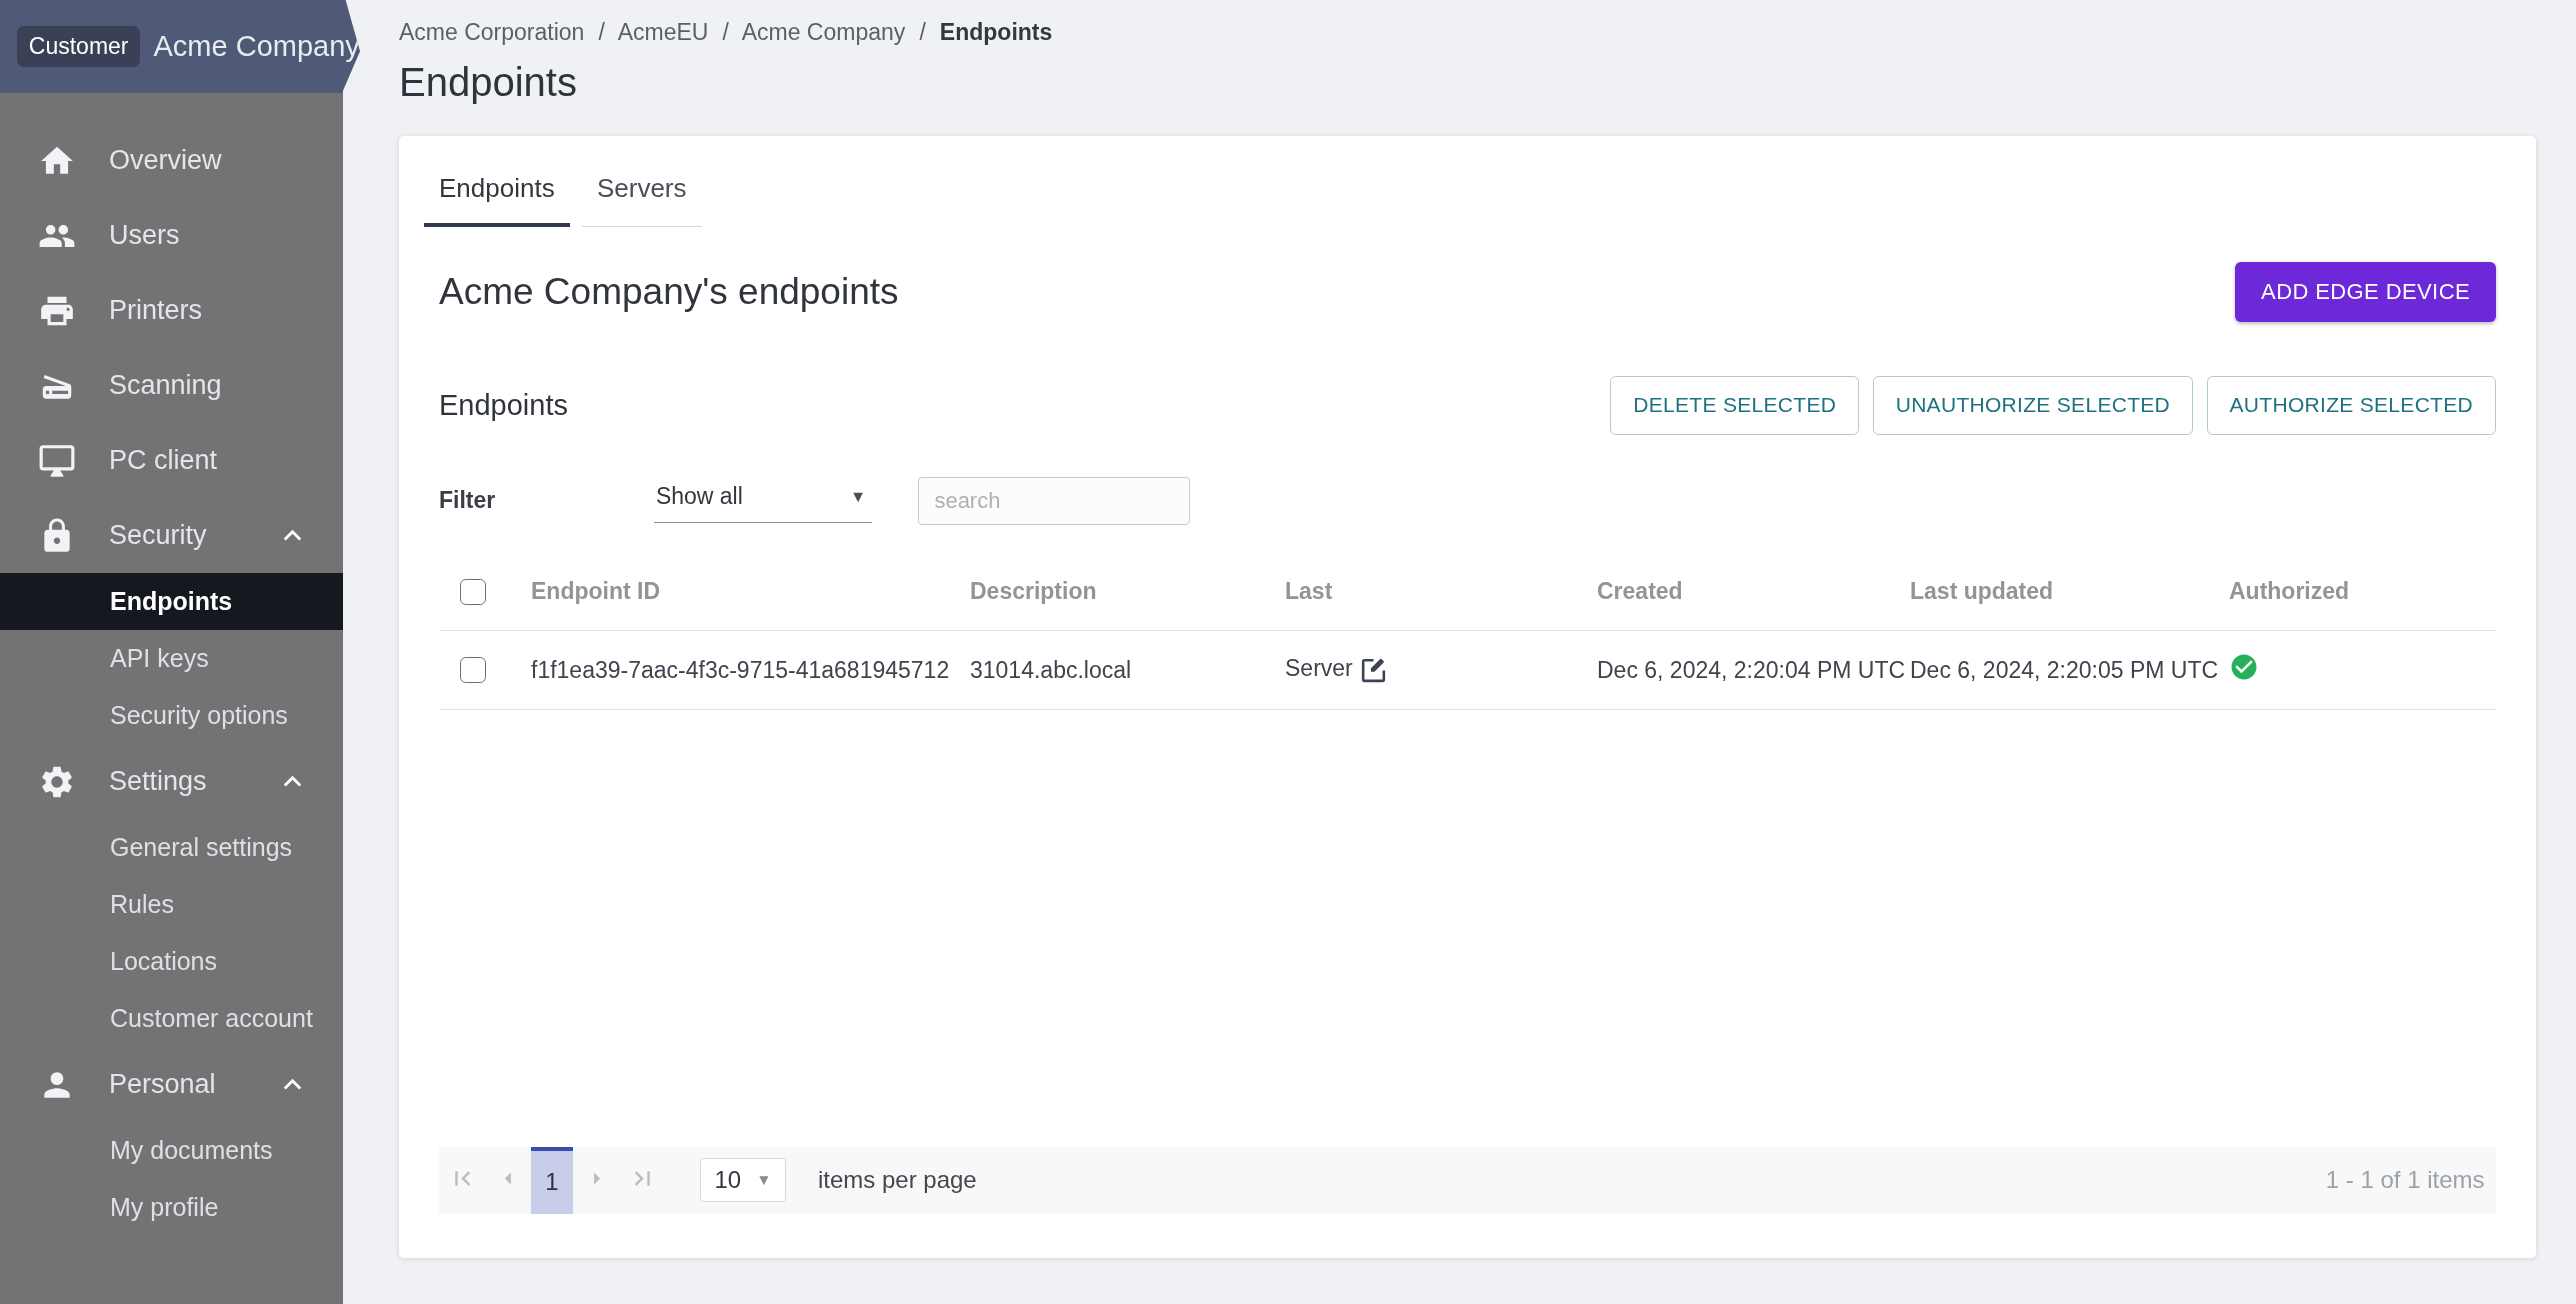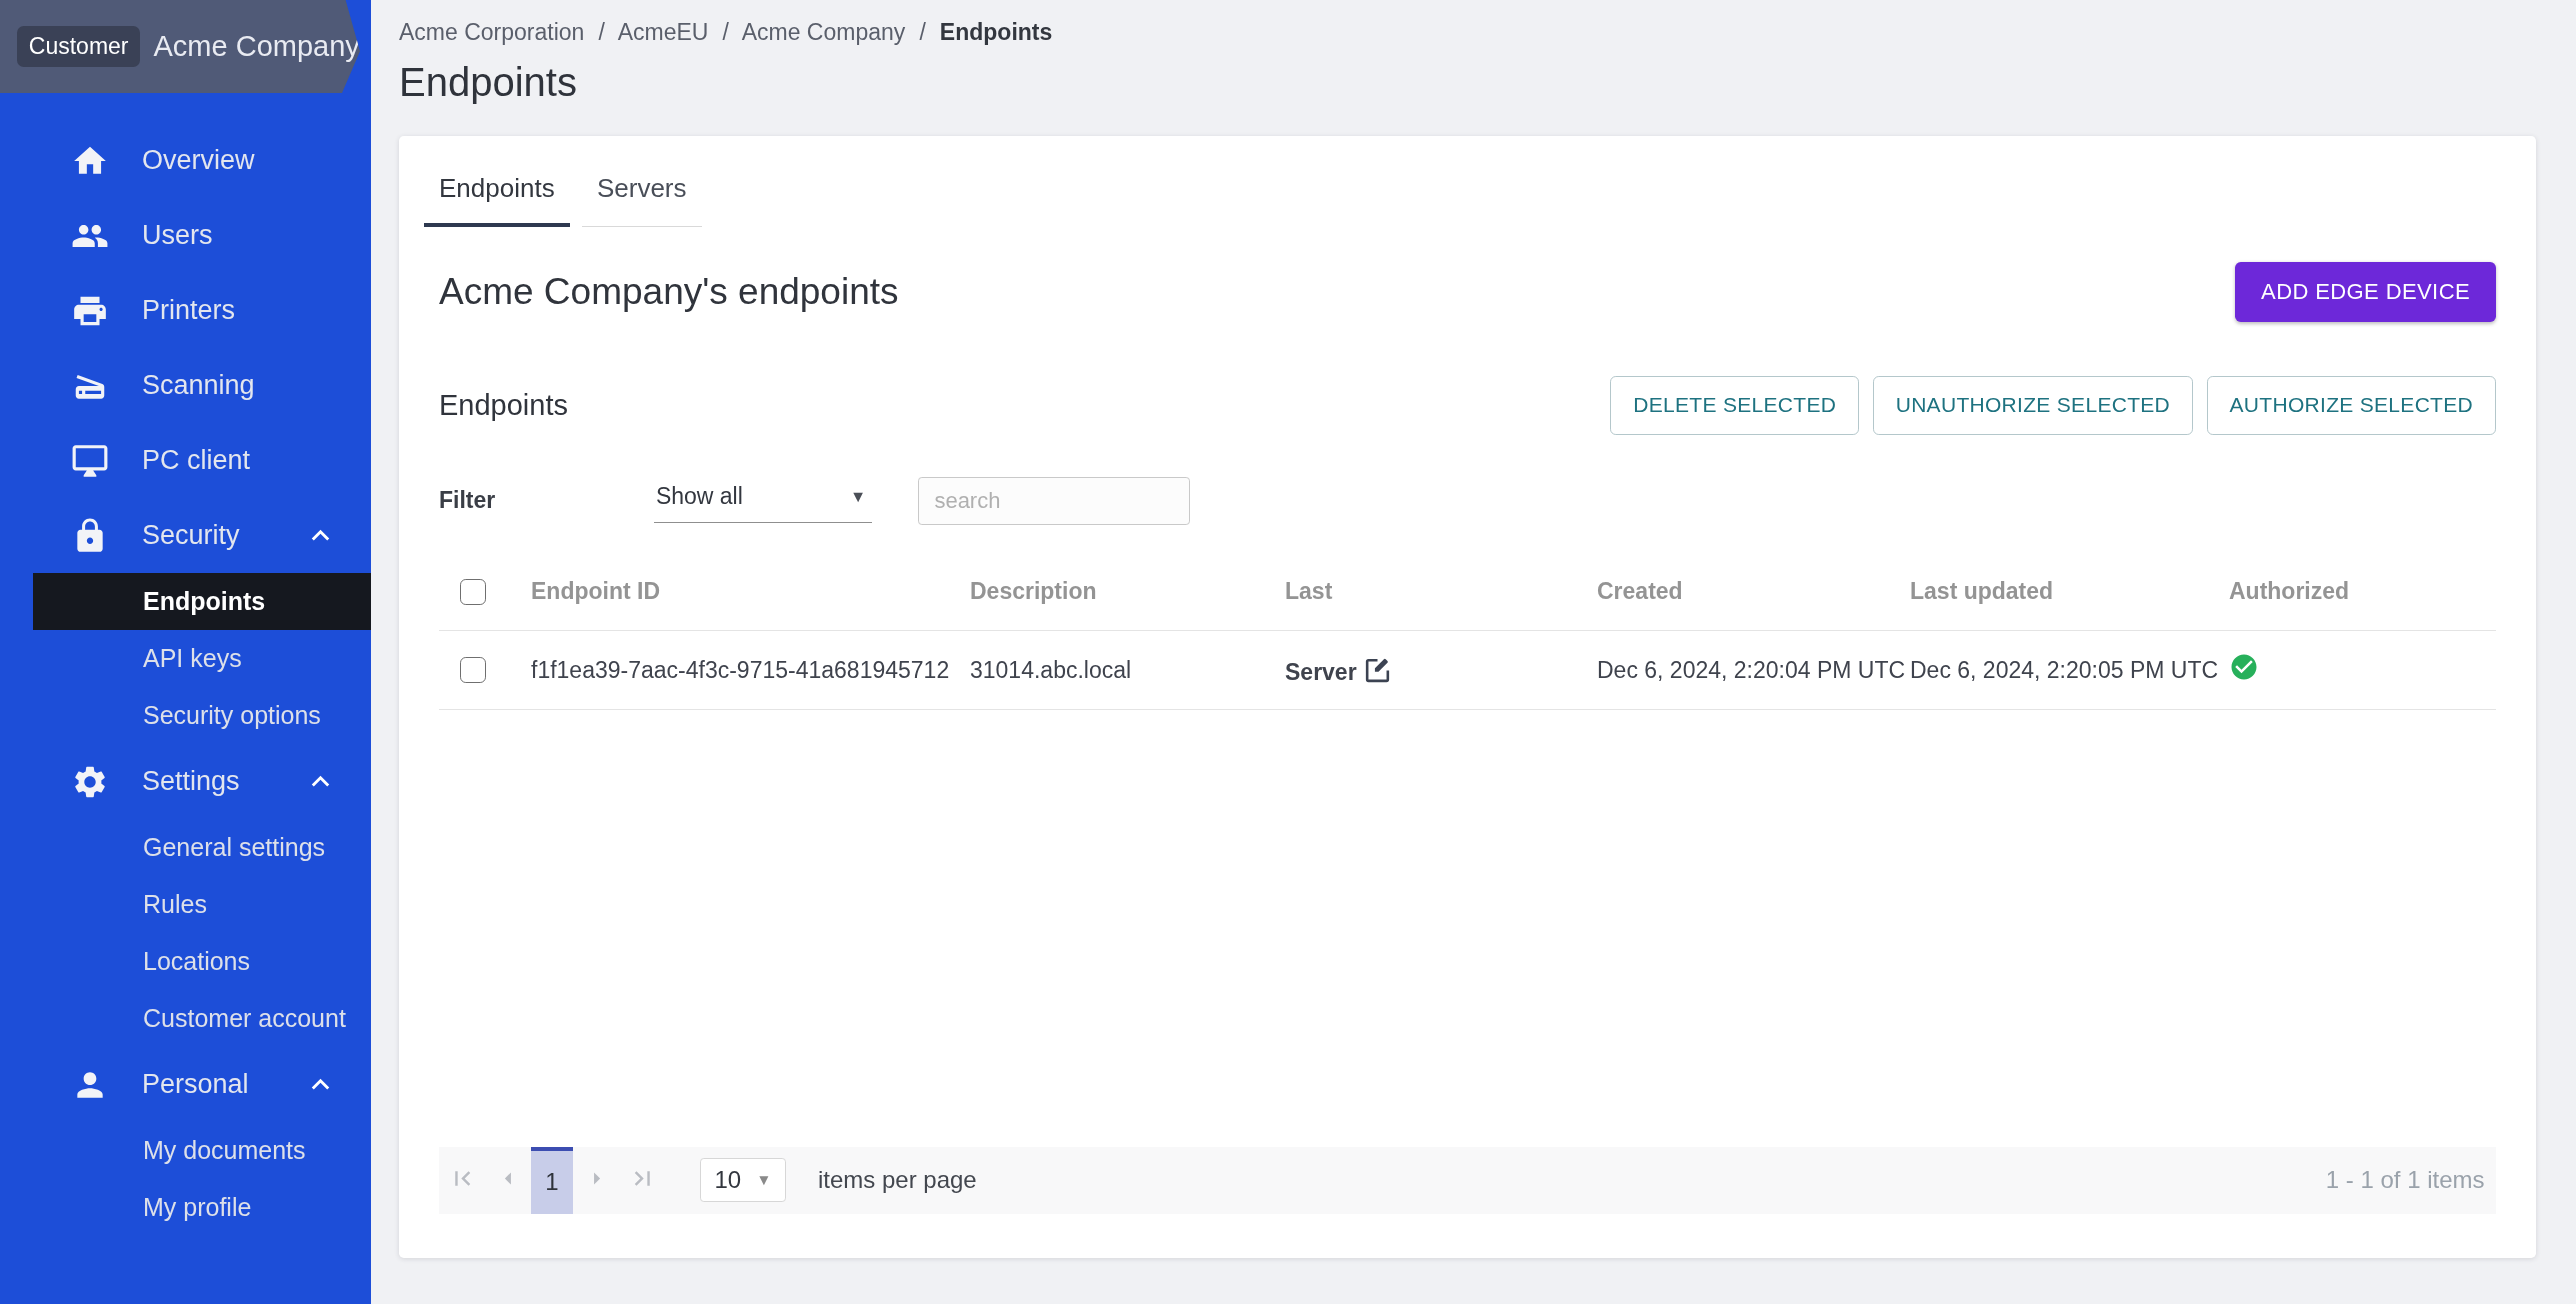--- a/index.html
+++ b/index.html
@@ -9,24 +9,23 @@
     font-family: "Liberation Sans", sans-serif;
     background: #f0f1f4;
     position: relative;
     overflow: hidden;
     color: #3f4450;
   }
 
   
   .sidebar {
     position: absolute; left: 0; top: 0;
-    width: 371px; height: 1304px;
-    background: #1d4ed8;
+    width: 343px; height: 1304px;
+    background: #737373;
     z-index: 1;
-    padding-left: 33px;
   }
   .banner {
     position: absolute; left: 0; top: 0;
     width: 360px; height: 93px;
     background: #505a77;
     clip-path: polygon(0 0, 96% 0, 100% 55%, 95% 100%, 0 100%);
     display: flex; align-items: center;
     padding-left: 17.3px;
     z-index: 3;
   }
@@ -131,21 +130,21 @@
   .grid td {
     font-size: 23px; color: #3f434d;
     padding: 21px 0; border-bottom: 1px solid #e4e4e4;
   }
   .cell-pad { padding-left: 21px !important; }
   .checkbox {
     width: 26px; height: 26px;
     border: 1.9px solid #6f6f6f; border-radius: 5.8px;
     background: #ffffff; cursor: pointer;
   }
-  .type-cell { display: flex; align-items: flex-end; gap: 5px; font-weight: bold; }
+  .type-cell { display: flex; align-items: flex-start; gap: 5px; }
   .edit-btn { width: 31px; height: 31px; border: none; background: none; padding: 0; cursor: pointer; display: flex; }
   .edit-btn svg { width: 31px; height: 31px; fill: #3c4352; }
   .check-icon svg { width: 30px; height: 30px; fill: #27b05b; }
 
   
   .pager {
     position: absolute; left: 40px; right: 40px; bottom: 44px;
     height: 67px; background: #f8f8f9;
     display: flex; align-items: center;
   }

